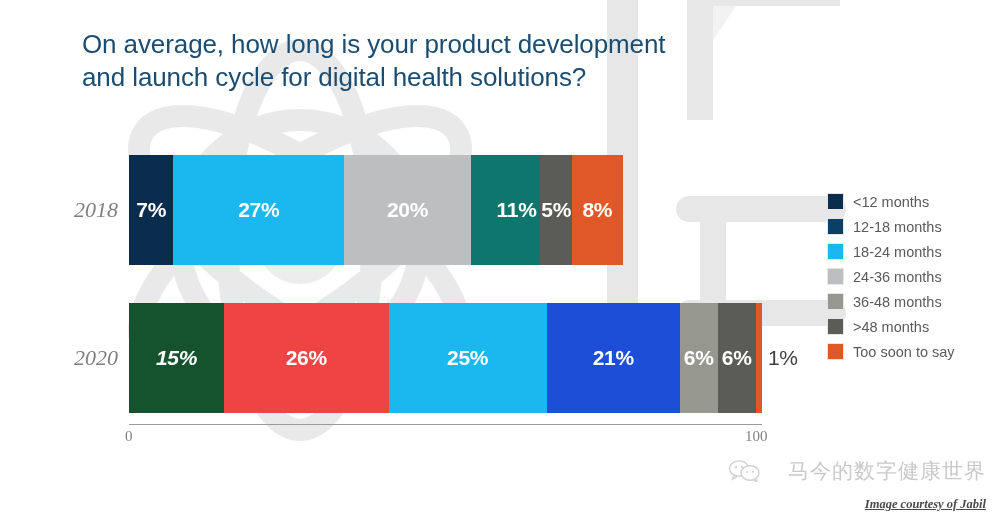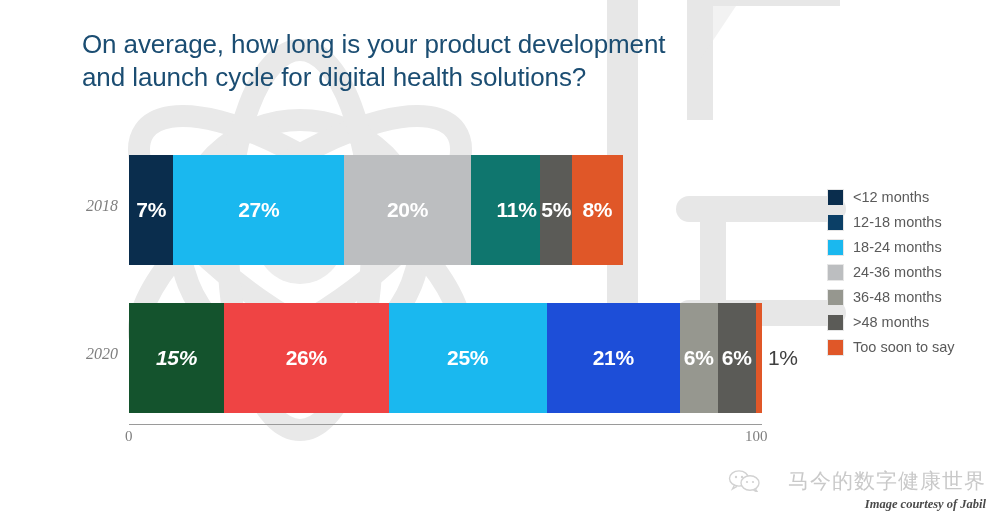--- a/index.html
+++ b/index.html
@@ -84,21 +84,21 @@
   }
 
   
   .cat-label {
     position: absolute;
     z-index: 3;
     right: 0;
     width: 90px;
     text-align: right;
     color: #7f7f7f;
-    font-size: 16px;
+    font-size: 22px;
     font-style: italic;
     font-family: "Liberation Serif", serif;
   }
   #cat-2018 { left: 28px; top: 197px; }
   #cat-2020 { left: 28px; top: 345px; }
 
   
   #axis-line {
     position: absolute;
     left: 129px;
@@ -121,20 +121,21 @@
 
   
   #legend {
     position: absolute;
     left: 827px;
     top: 189px;
     z-index: 3;
   }
   .legend-item {
     display: flex;
+    align-items: center;
     height: 25px;
   }
   .legend-swatch {
     width: 17px;
     height: 17px;
     box-sizing: border-box;
     border: 1px solid #e6e6e6;
     flex: 0 0 auto;
   }
   .legend-text {
@@ -158,26 +159,27 @@
     justify-content: flex-end;
     gap: 26px;
   }
   #wechat-text {
     color: #c9c9c9;
     font-size: 21px;
     letter-spacing: 1px;
     font-family: "DejaVu Sans", sans-serif;
   }
   #credit {
-    margin-top: 2px;
+    margin-top: 12px;
     color: #4a4a4a;
     font-size: 12.5px;
     font-style: italic;
     font-weight: 700;
     font-family: "Liberation Serif", serif;
+    text-decoration: underline;
   }
 </style>
 </head>
 <body>
 
 <div id="canvas">
 
   <svg id="watermark" viewBox="0 0 1000 520" xmlns="http://www.w3.org/2000/svg">
     <g fill="none" stroke="#e7e7e7" stroke-width="26">
       <path d="M620 -40 L620 330"></path>

